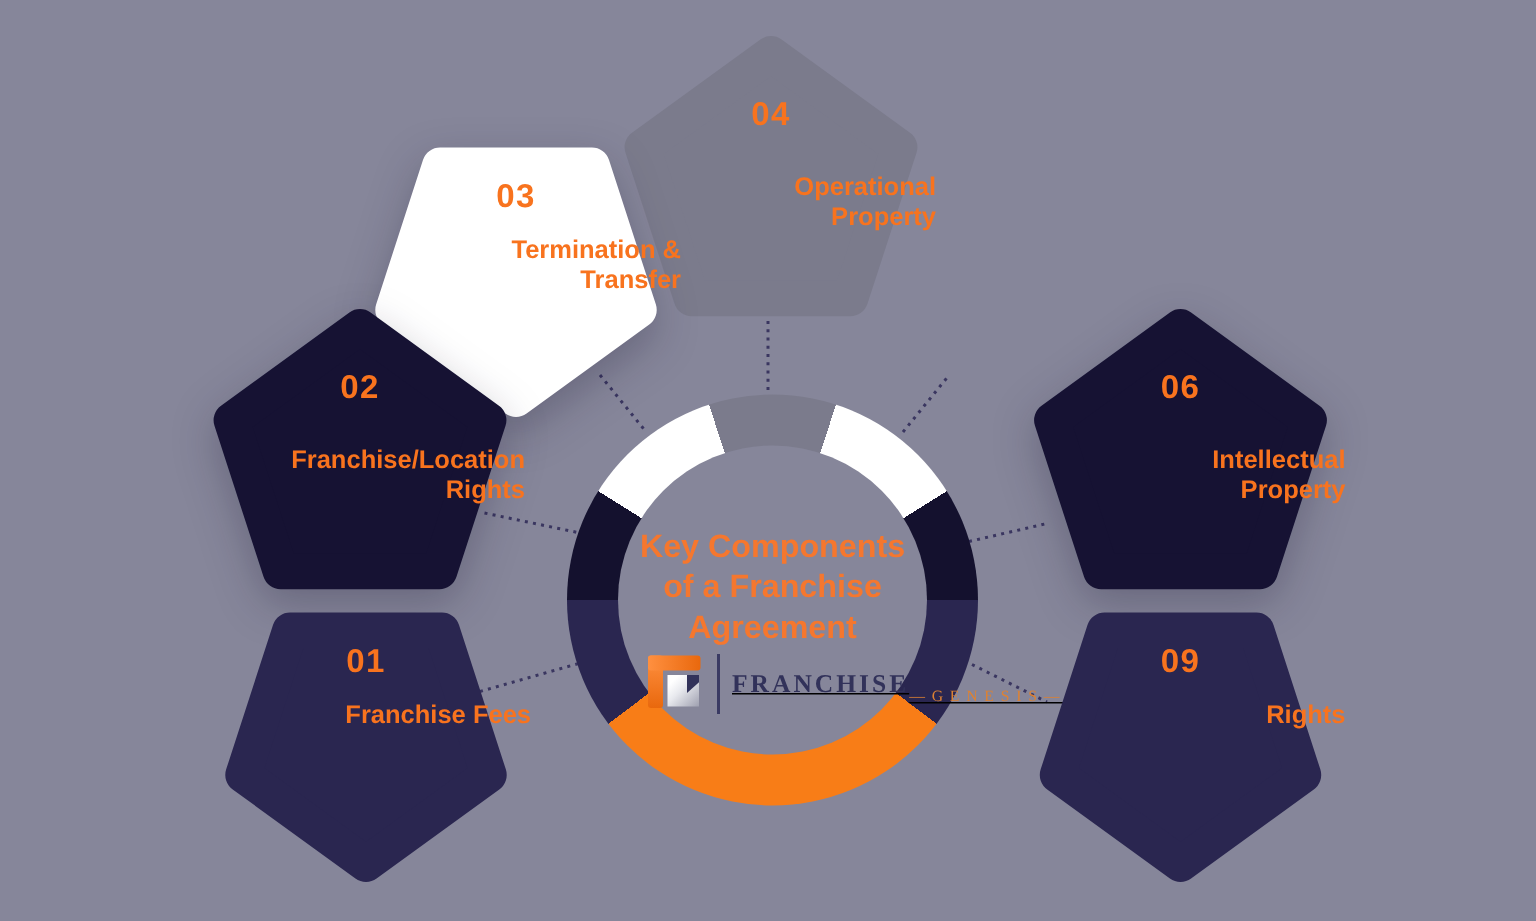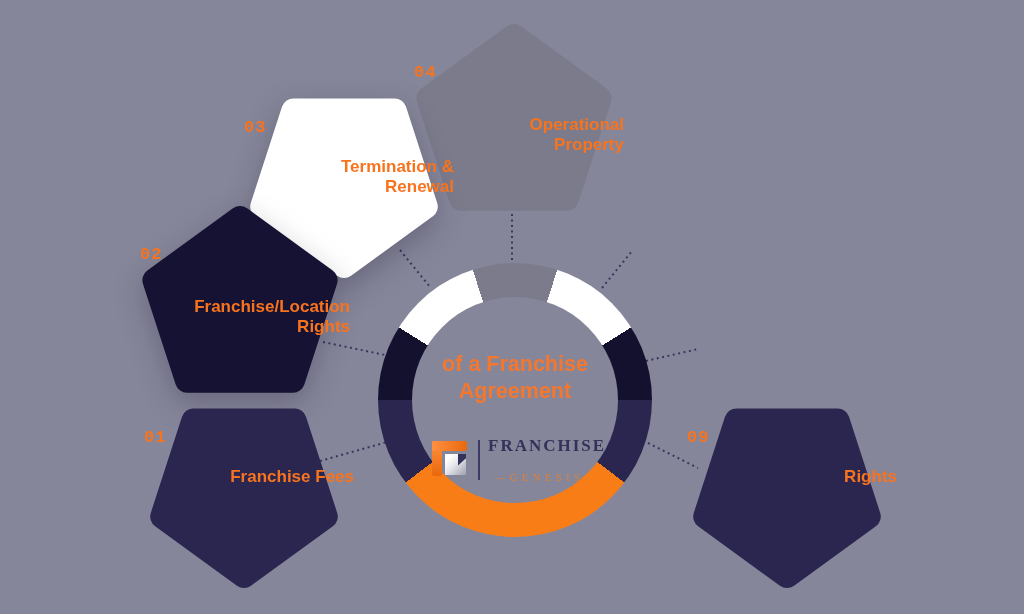--- a/index.html
+++ b/index.html
@@ -13,22 +13,22 @@
   
   .connectors{position:absolute;left:0;top:0;width:1024px;height:614px;z-index:1;}
   .connectors line{stroke:var(--dots,#3A3660);stroke-width:2;stroke-dasharray:2 3.5;}
 
   
   .pent{position:absolute;width:200px;height:190px;z-index:3;}
   .pent svg{position:absolute;left:0;top:0;width:200px;height:190px;overflow:visible;}
   .pent.behind{z-index:2;}
   .pent .shadowed{filter:drop-shadow(0 10px 14px rgba(16,13,40,0.25));}
   .pent .num{
-    position:absolute;left:0;width:100%;
-    font-size:17px;font-weight:bold;color:var(--accent,#F8731E);letter-spacing:1px;font-family:Liberation Mono, monospace;
+    position:absolute;left:0;width:100%;text-align:center;
+    font-size:22px;font-weight:bold;color:var(--accent,#F8731E);letter-spacing:1px;
   }
   .pent .lbl{
     position:absolute;left:-10px;width:220px;text-align:right;
     font-size:17px;line-height:20px;font-weight:bold;color:var(--accent,#F8731E);
   }
   .pent.up .num{top:32px;}
   .pent.up .lbl{top:84px;}
   .pent.down .num{top:33px;}
   .pent.down .lbl{top:72px;}
 
@@ -52,21 +52,21 @@
   .licon{position:relative;width:38px;height:40px;flex:0 0 auto;}
   .licon .bar-left{position:absolute;left:0;top:1px;width:10px;height:35px;border-radius:2px;
     background:linear-gradient(180deg,#FF9040,#E9680D);}
   .licon .bar-top{position:absolute;left:0;top:1px;width:35px;height:10px;border-radius:2px;
     background:linear-gradient(90deg,#FF9040,#E9680D);}
   .licon .inner{position:absolute;left:13px;top:14px;width:21px;height:21px;
     background:linear-gradient(135deg,#FFFFFF 18%,#E8E9EE 45%,#9FA0B0 100%);}
   .licon .notch{position:absolute;left:26px;top:14px;width:8px;height:12px;
     background:var(--logo-navy,#343156);clip-path:polygon(0 0,100% 0,100% 40%,0 100%);}
   .ldiv{width:2px;height:40px;background:#3A3A63;margin:0 8px 0 8px;flex:0 0 auto;}
-  .ltxt{display:flex;flex-direction:column;align-items:center;}
+  .ltxt{display:flex;flex-direction:row;align-items:center;text-decoration:underline;}
   .lname{
     font-family:"Liberation Serif","DejaVu Serif",serif;
     font-size:17px;font-weight:600;letter-spacing:2px;color:var(--logo-navy,#32325A);
     white-space:nowrap;
   }
   .lsub{
     font-family:"Liberation Serif","DejaVu Serif",serif;
     font-size:10.5px;letter-spacing:4.5px;color:var(--logo-orange,#DD8233);
     margin-top:16px;white-space:nowrap;
   }
@@ -97,36 +97,46 @@
     </div>
   </div>
 
   <div class="pent down" style="left:244px;top:85px">
     <svg viewBox="0 0 200 190" class="shadowed">
       <polygon class="pshape" points="100,181 181.8,121.6 150.6,25.4 49.4,25.4 18.2,121.6" stroke-width="24" stroke-linejoin="round" fill="#FFFFFF" stroke="#FFFFFF"></polygon>
     </svg>
     <div class="num">03</div>
     <div class="lbl">
       <div>Termination &amp;</div>
-      <div>Renewal</div>
+      <div>Transfer</div>
     </div>
   </div>
 
 
   <div class="pent up" style="left:140px;top:213px">
     <svg viewBox="0 0 200 190" class="shadowed">
       <polygon class="pshape" points="100,5 185.6,67.2 152.9,167.8 47.1,167.8 14.4,67.2" stroke-width="24" stroke-linejoin="round" fill="#161233" stroke="#161233"></polygon>
     </svg>
     <div class="num">02</div>
     <div class="lbl">
       <div>Franchise/Location</div>
       <div>Rights</div>
     </div>
   </div>
 
+  <div class="pent up" style="left:687px;top:213px">
+    <svg viewBox="0 0 200 190" class="shadowed">
+      <polygon class="pshape" points="100,5 185.6,67.2 152.9,167.8 47.1,167.8 14.4,67.2" stroke-width="24" stroke-linejoin="round" fill="#161233" stroke="#161233"></polygon>
+    </svg>
+    <div class="num">06</div>
+    <div class="lbl">
+      <div>Intellectual</div>
+      <div>Property</div>
+    </div>
+  </div>
 
   <div class="pent down" style="left:144px;top:395px">
     <svg viewBox="0 0 200 190">
       <polygon class="pshape" points="100,181 181.8,121.6 150.6,25.4 49.4,25.4 18.2,121.6" stroke-width="24" stroke-linejoin="round" fill="#2A2650" stroke="#2A2650"></polygon>
     </svg>
     <div class="num">01</div>
     <div class="lbl">
       <div>Franchise Fees</div>
       <div></div>
     </div>
@@ -139,20 +149,21 @@
     <div class="num">09</div>
     <div class="lbl">
       <div>Rights</div>
     </div>
   </div>
 
   <div class="ring" style="background: conic-gradient(rgb(123, 123, 140) 0deg, rgb(123, 123, 140) 18deg, rgb(255, 255, 255) 18deg, rgb(255, 255, 255) 58deg, rgb(20, 17, 46) 58deg, rgb(20, 17, 46) 90deg, rgb(42, 38, 80) 90deg, rgb(42, 38, 80) 127deg, rgb(248, 125, 23) 127deg, rgb(248, 125, 23) 233deg, rgb(42, 38, 80) 233deg, rgb(42, 38, 80) 270deg, rgb(20, 17, 46) 270deg, rgb(20, 17, 46) 302deg, rgb(255, 255, 255) 302deg, rgb(255, 255, 255) 342deg, rgb(123, 123, 140) 342deg, rgb(123, 123, 140) 360deg);"></div>
   <div class="ring-hole"></div>
 
   <div class="title">
+    <div>Key Components</div>
     <div>of a Franchise</div>
     <div>Agreement</div>
   </div>
 
   <div class="logo">
     <div class="licon">
       <div class="bar-left"></div>
       <div class="bar-top"></div>
       <div class="inner"></div>
       <div class="notch"></div>

